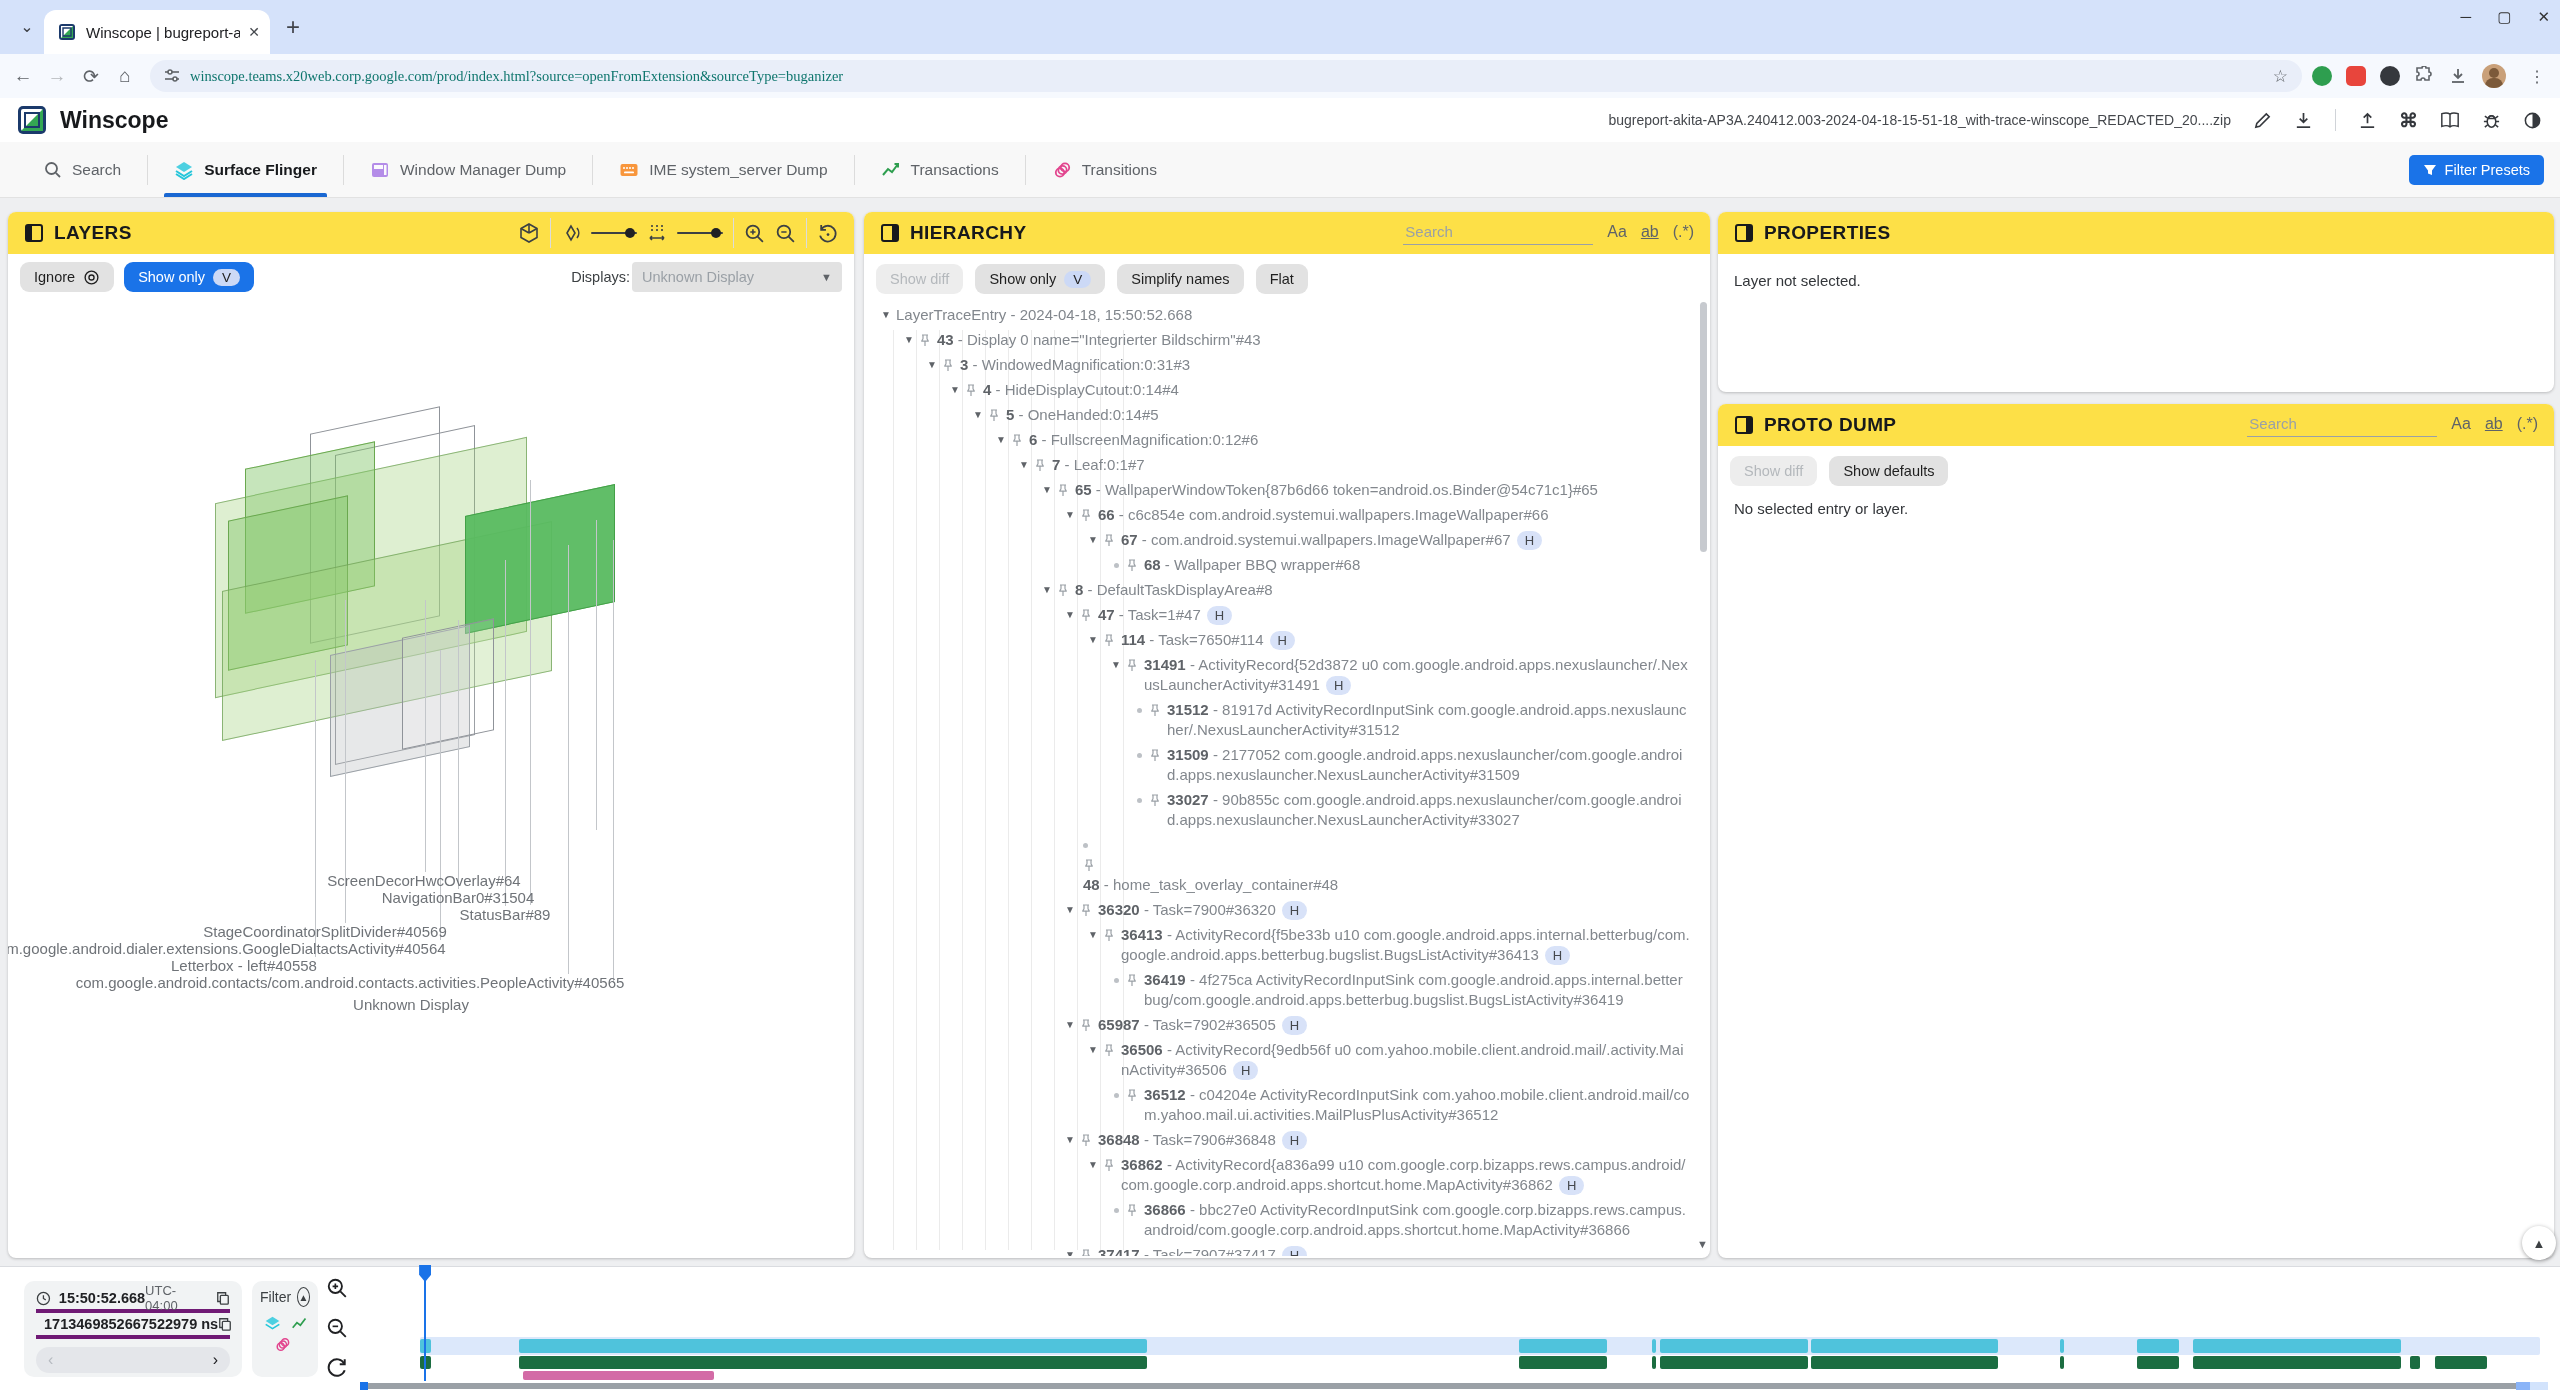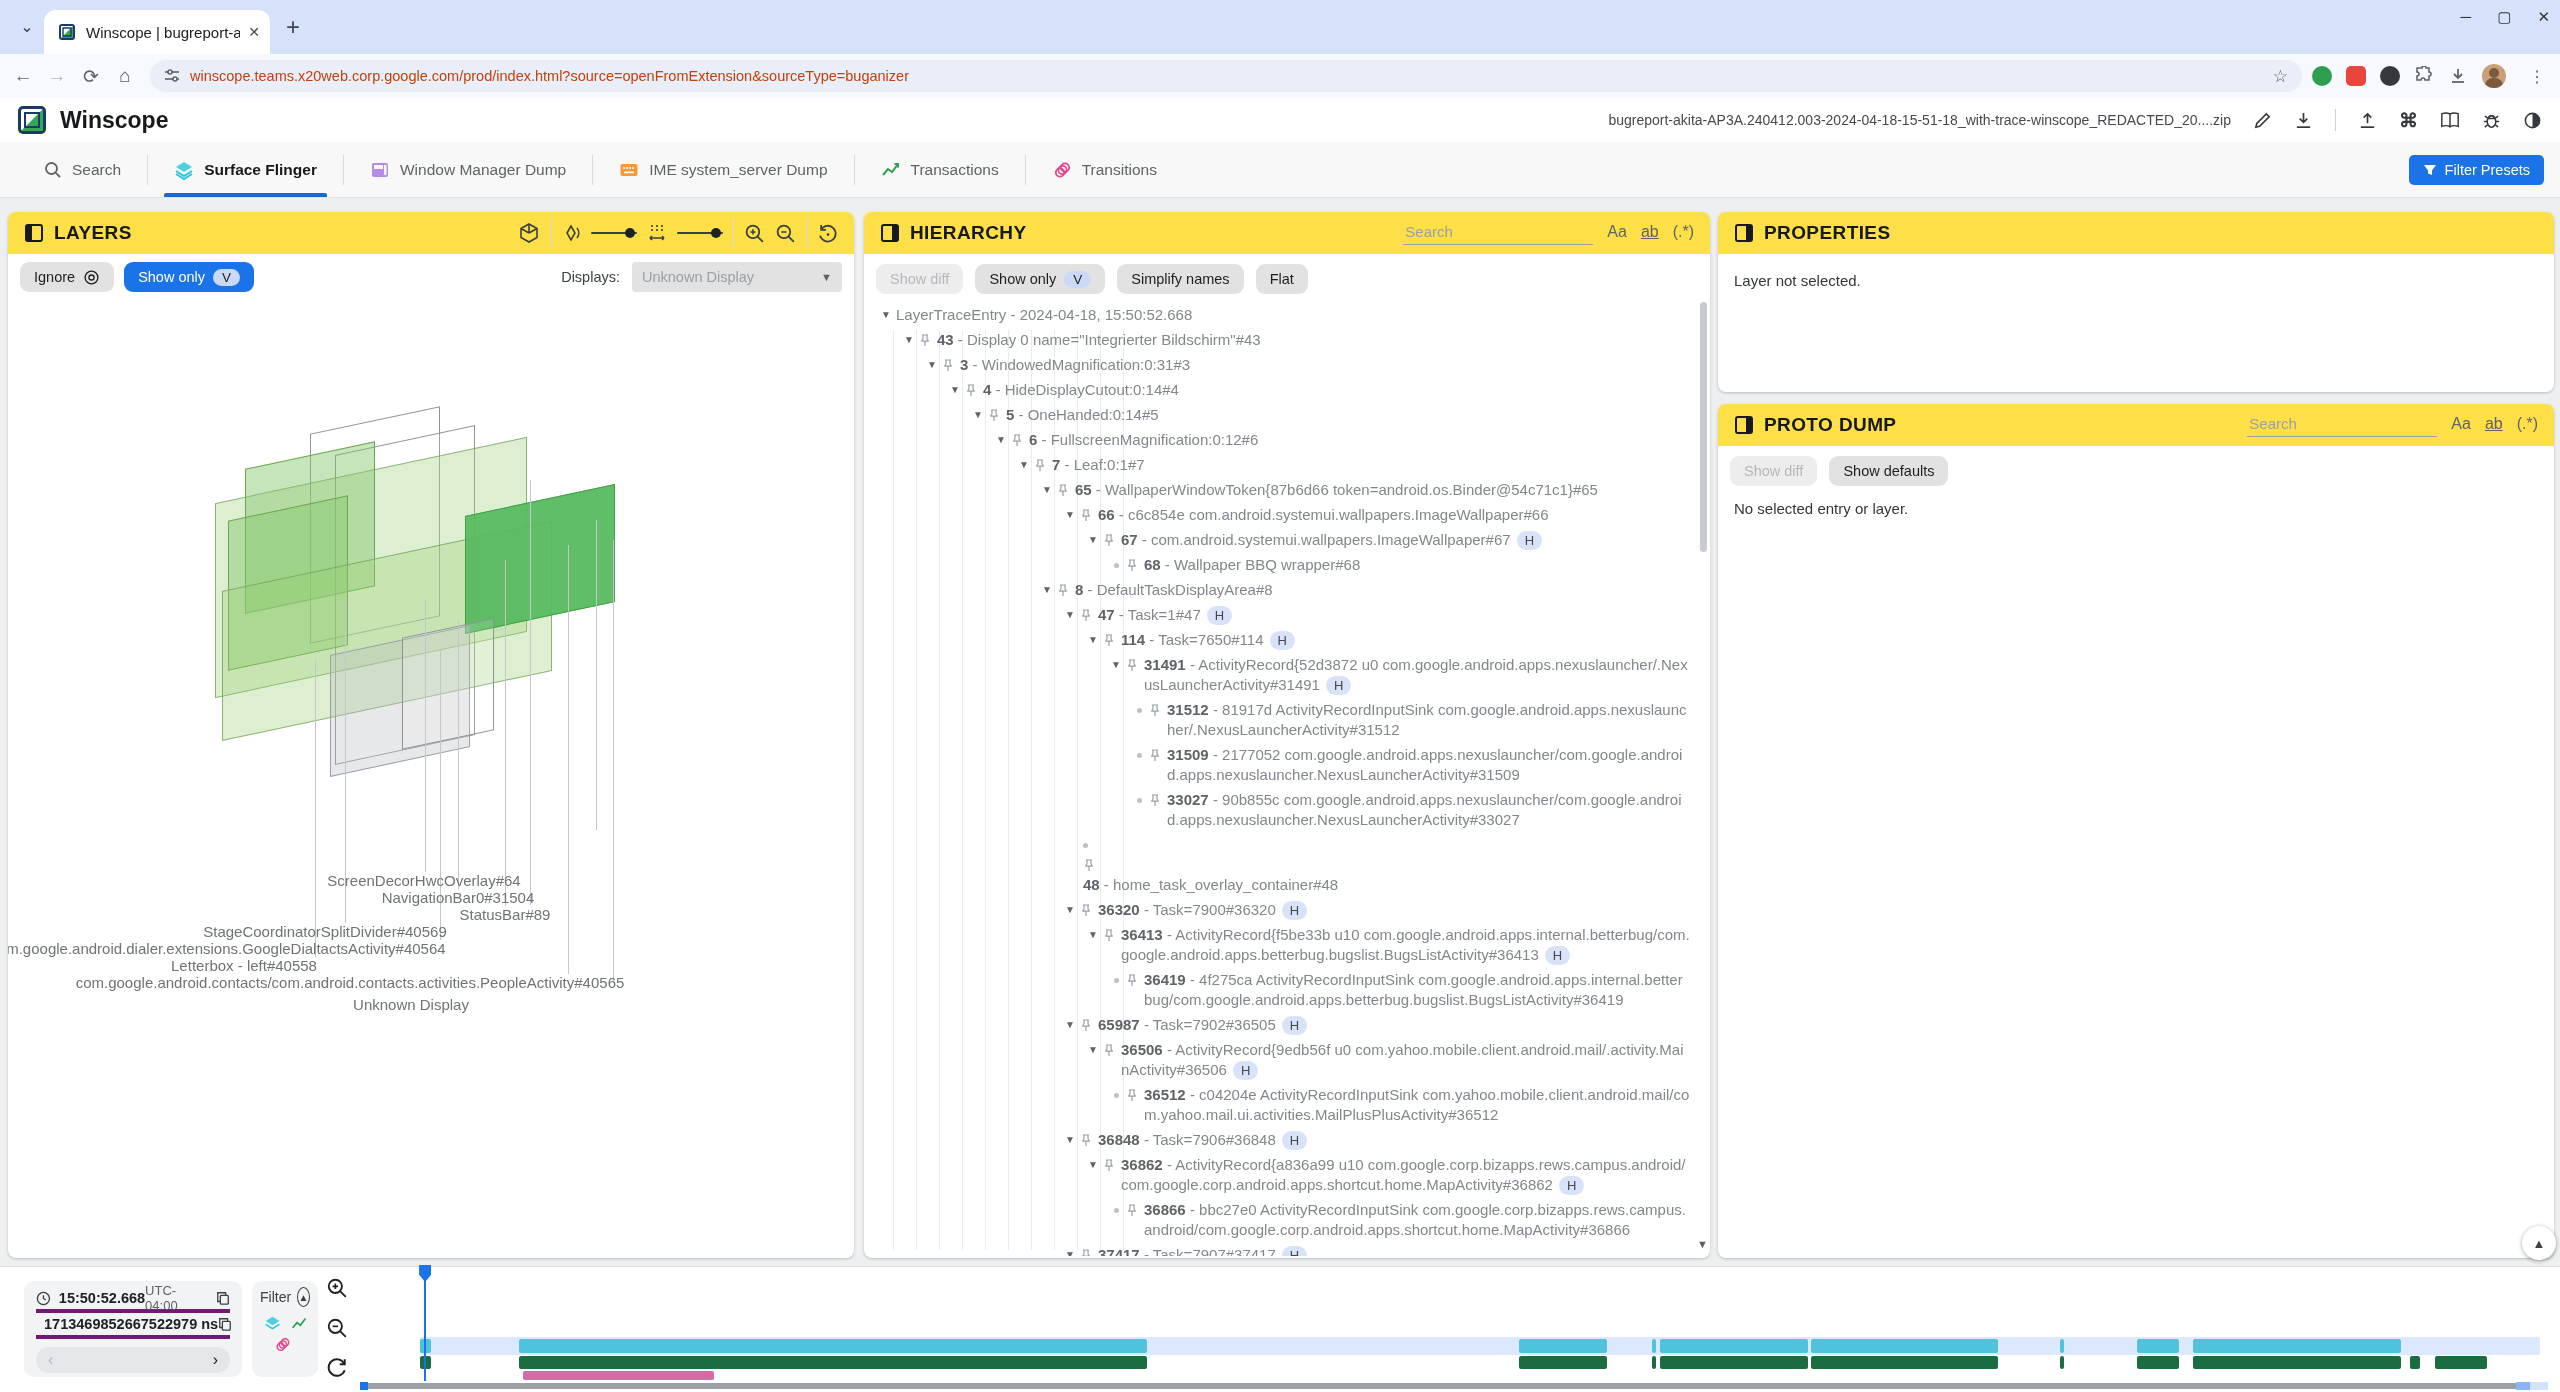--- a/index.html
+++ b/index.html
@@ -12,21 +12,21 @@
   .btab { position:absolute; left:44px; top:10px; width:226px; height:44px; background:#ffffff; border-radius:12px 12px 0 0; display:flex; align-items:center; padding:0 10px 0 14px; }
   .btab .title { font-size:15px; color:#202124; white-space:nowrap; overflow:hidden; flex:1; margin-left:10px; }
   .tabclose { font-size:14px; color:#45484d; margin-left:8px; cursor:pointer; }
   .newtab { position:absolute; left:286px; top:16px; font-size:24px; color:#41444a; line-height:22px; cursor:pointer; }
   .wincontrols { position:absolute; right:10px; top:8px; display:flex; gap:26px; color:#333; font-size:15px; }
   .wincontrols span { cursor:pointer; }
   .toolbar { position:absolute; left:0; top:54px; width:2560px; height:44px; background:#f6f9fe; display:flex; align-items:center; }
   .navico { width:34px; text-align:center; font-size:19px; color:#5f6368; cursor:pointer; flex:0 0 auto; }
   .navico.dis { color:#b3b6ba; }
   .urlpill { height:32px; flex:1; margin:0 10px 0 8px; background:#e9eef9; border-radius:16px; display:flex; align-items:center; padding:0 14px; }
-  .urlpill .url { font-size:14.5px; color:#c2410c; white-space:nowrap; overflow:hidden; }
+  .urlpill .url { font-size:14.5px; color:#0f766e; white-space:nowrap; overflow:hidden;font-family:Liberation Serif, serif; }
   .extico { width:20px; height:20px; border-radius:50%; margin-right:14px; flex:0 0 auto; cursor:pointer; }
   .avatar { width:24px; height:24px; border-radius:50%; background:#c9a079; margin-right:14px; position:relative; overflow:hidden; cursor:pointer; }
   .avatar:before { content:""; position:absolute; left:7px; top:4px; width:10px; height:10px; border-radius:50%; background:#7c5a3a; }
   .avatar:after { content:""; position:absolute; left:3px; top:14px; width:18px; height:12px; border-radius:8px 8px 0 0; background:#7c5a3a; }
 
   
   .wheader { position:absolute; left:0; top:98px; width:2560px; height:44px; background:#fff; display:flex; align-items:center; }
   .wtitle { font-size:23px; font-weight:700; color:#17191c; margin-left:12px; }
   .fname { font-size:14px; color:#45484d; margin-left:auto; white-space:nowrap; }
   .hico { margin-left:22px; color:#35383d; cursor:pointer; display:flex; align-items:center; }
@@ -49,21 +49,21 @@
   .chip.blue { background:#1a73e8; color:#fff; }
   .vbadge { background:#ccd9f6; color:#1f1f1f; border-radius:9px; padding:1px 9px; font-size:13.5px; }
   .srch { display:flex; align-items:baseline; gap:14px; }
   .srch input { border:none; outline:none; border-bottom:1px solid #9aa0a6; background:transparent; width:190px; font-size:15px; color:#202124; padding:2px 2px 4px 2px; font-family:inherit; }
   .srch input::placeholder { color:#9aa0a6; }
   .sopt { font-size:16px; color:#5f6368; cursor:pointer; }
   .sopt.u { text-decoration:underline; }
 
   
   .lcontrols { position:absolute; left:0; top:42px; width:100%; height:46px; display:flex; align-items:center; padding:0 12px; background:#fff; }
-  .displaysel { display:flex; align-items:center; gap:12px; margin-left:auto; }
+  .displaysel { display:flex; align-items:center; gap:2px; margin-left:auto; }
   .dselect { width:210px; height:30px; background:#e2e2e2; border-radius:4px; color:#9aa0a6; font-size:14.5px; display:flex; align-items:center; padding:0 10px; }
   .dselect .caret { margin-left:auto; color:#5f6368; font-size:11px; }
   .ltool { display:flex; align-items:center; margin-left:auto; gap:10px; }
   .slider { width:46px; height:2px; background:#3c4043; border-radius:1px; position:relative; }
   .slider .dot { position:absolute; right:2px; top:-4px; width:10px; height:10px; border-radius:50%; background:#202124; }
   .scene { position:absolute; left:0; top:88px; right:0; bottom:0; overflow:hidden; }
   .lrect { position:absolute; transform:skewY(-12deg); }
   .lrect.outline  { background:rgba(255,255,255,.12); border:1.5px solid #8f9399; }
   .lrect.gbig     { background:rgba(158,208,120,.34); border:1.5px solid rgba(110,160,85,.75); }
   .lrect.gsmall   { background:rgba(128,198,105,.45); border:1.5px solid #6aa84f; }

